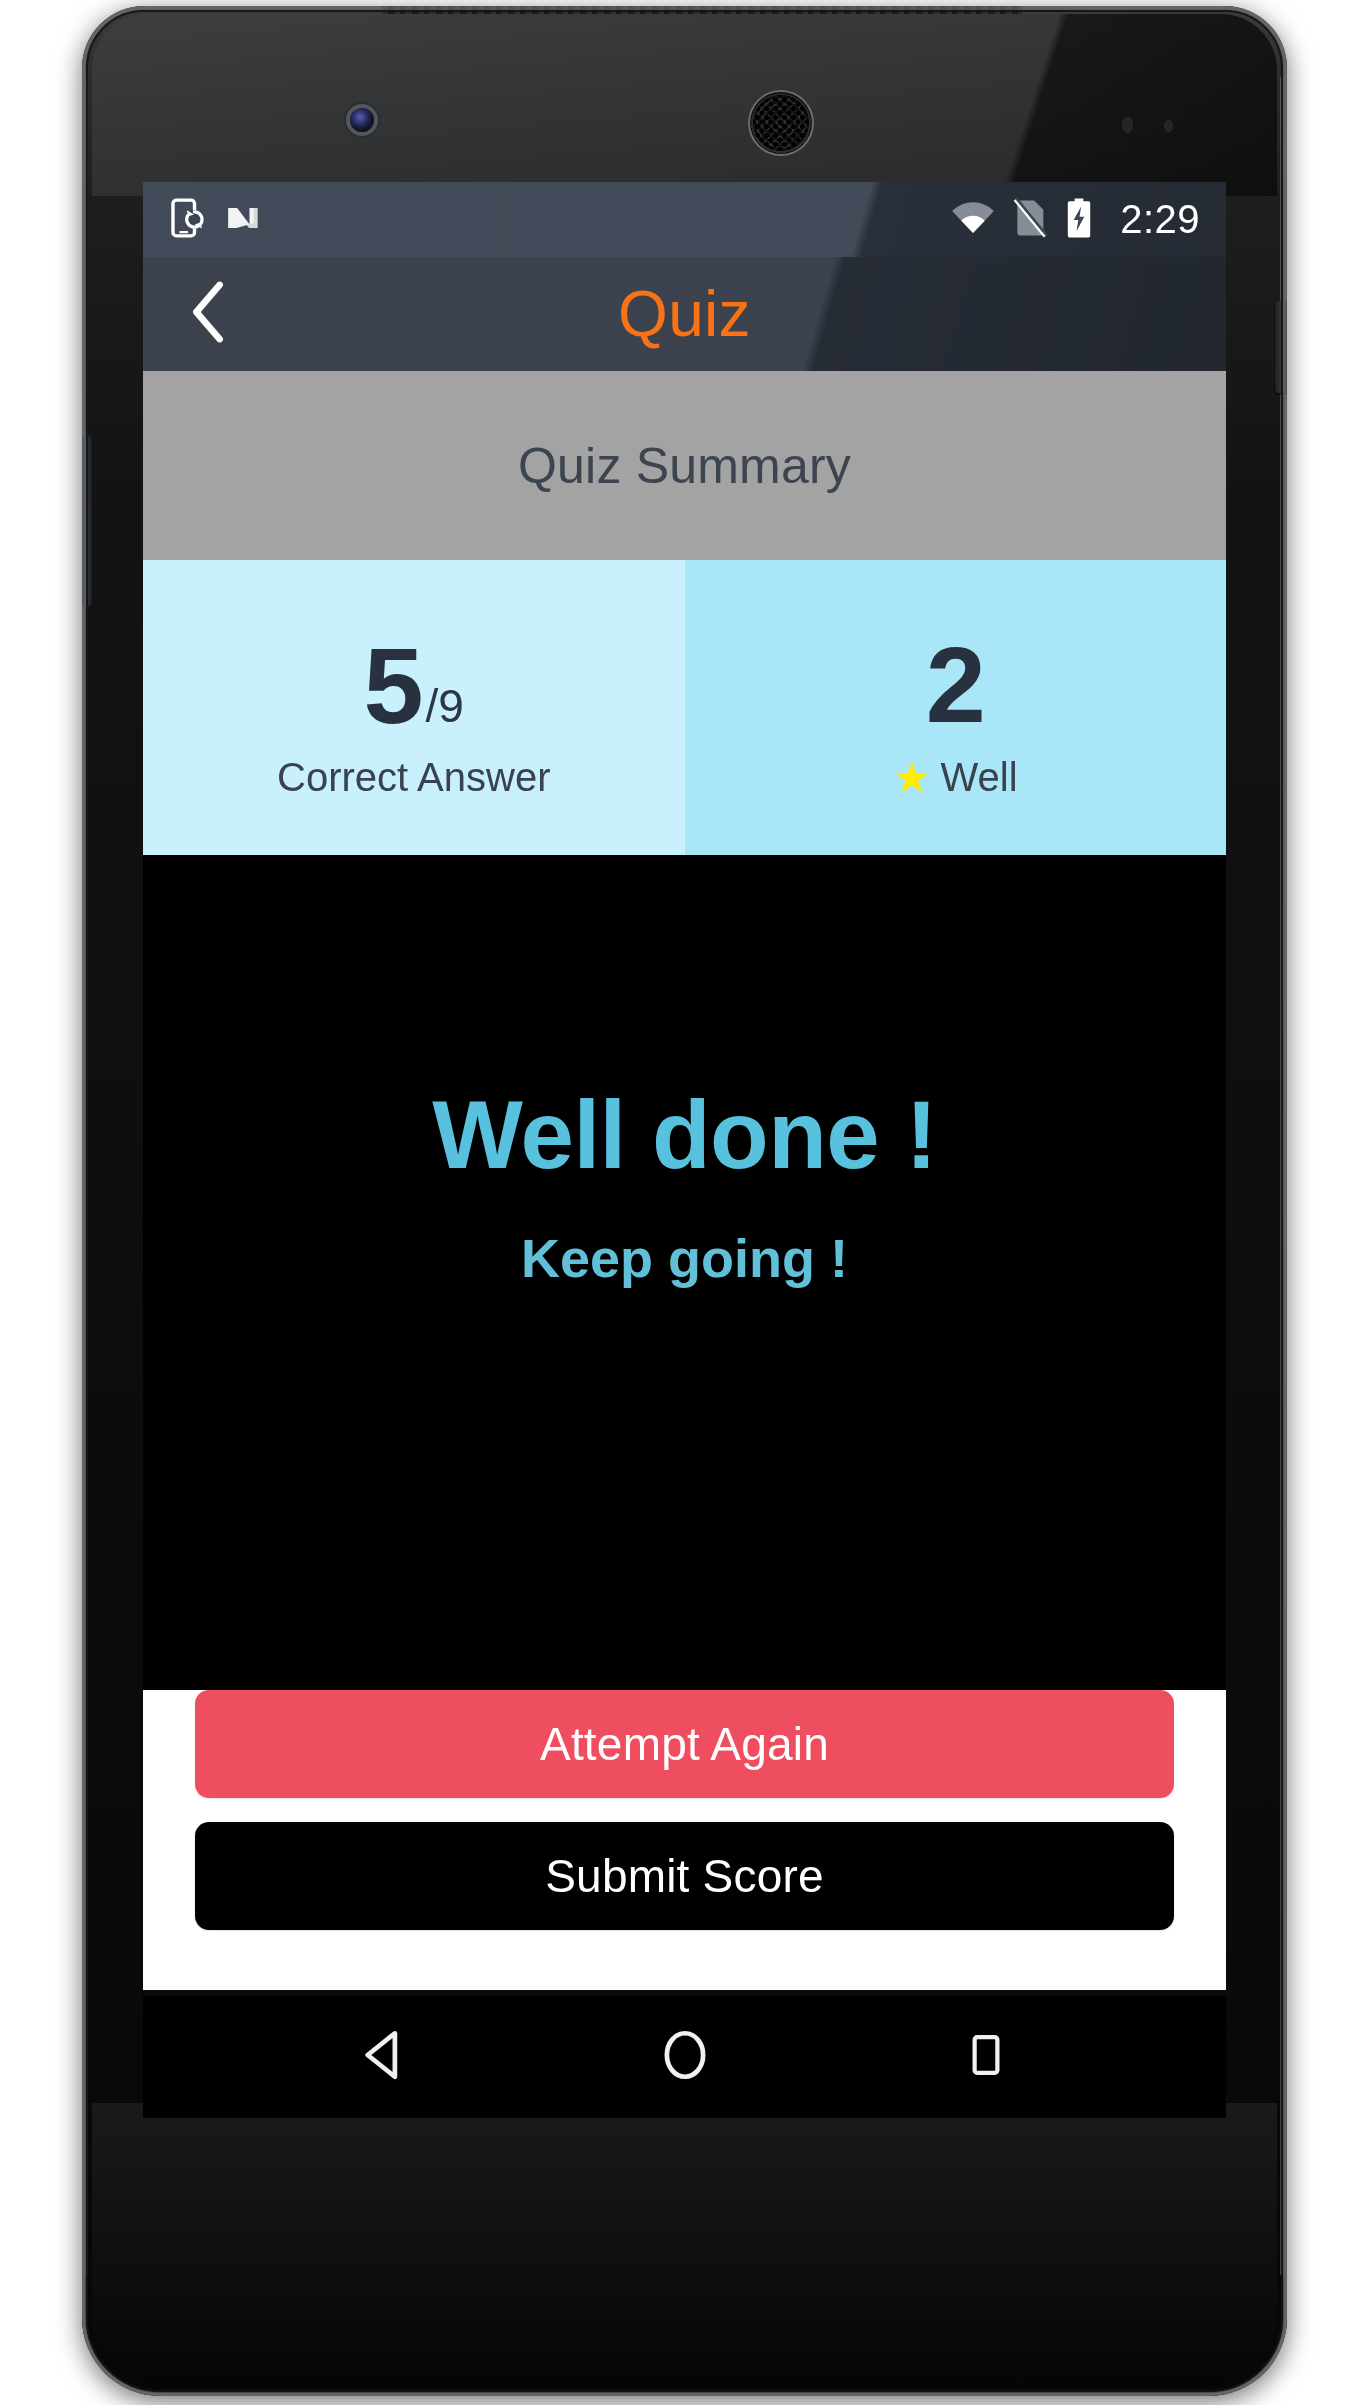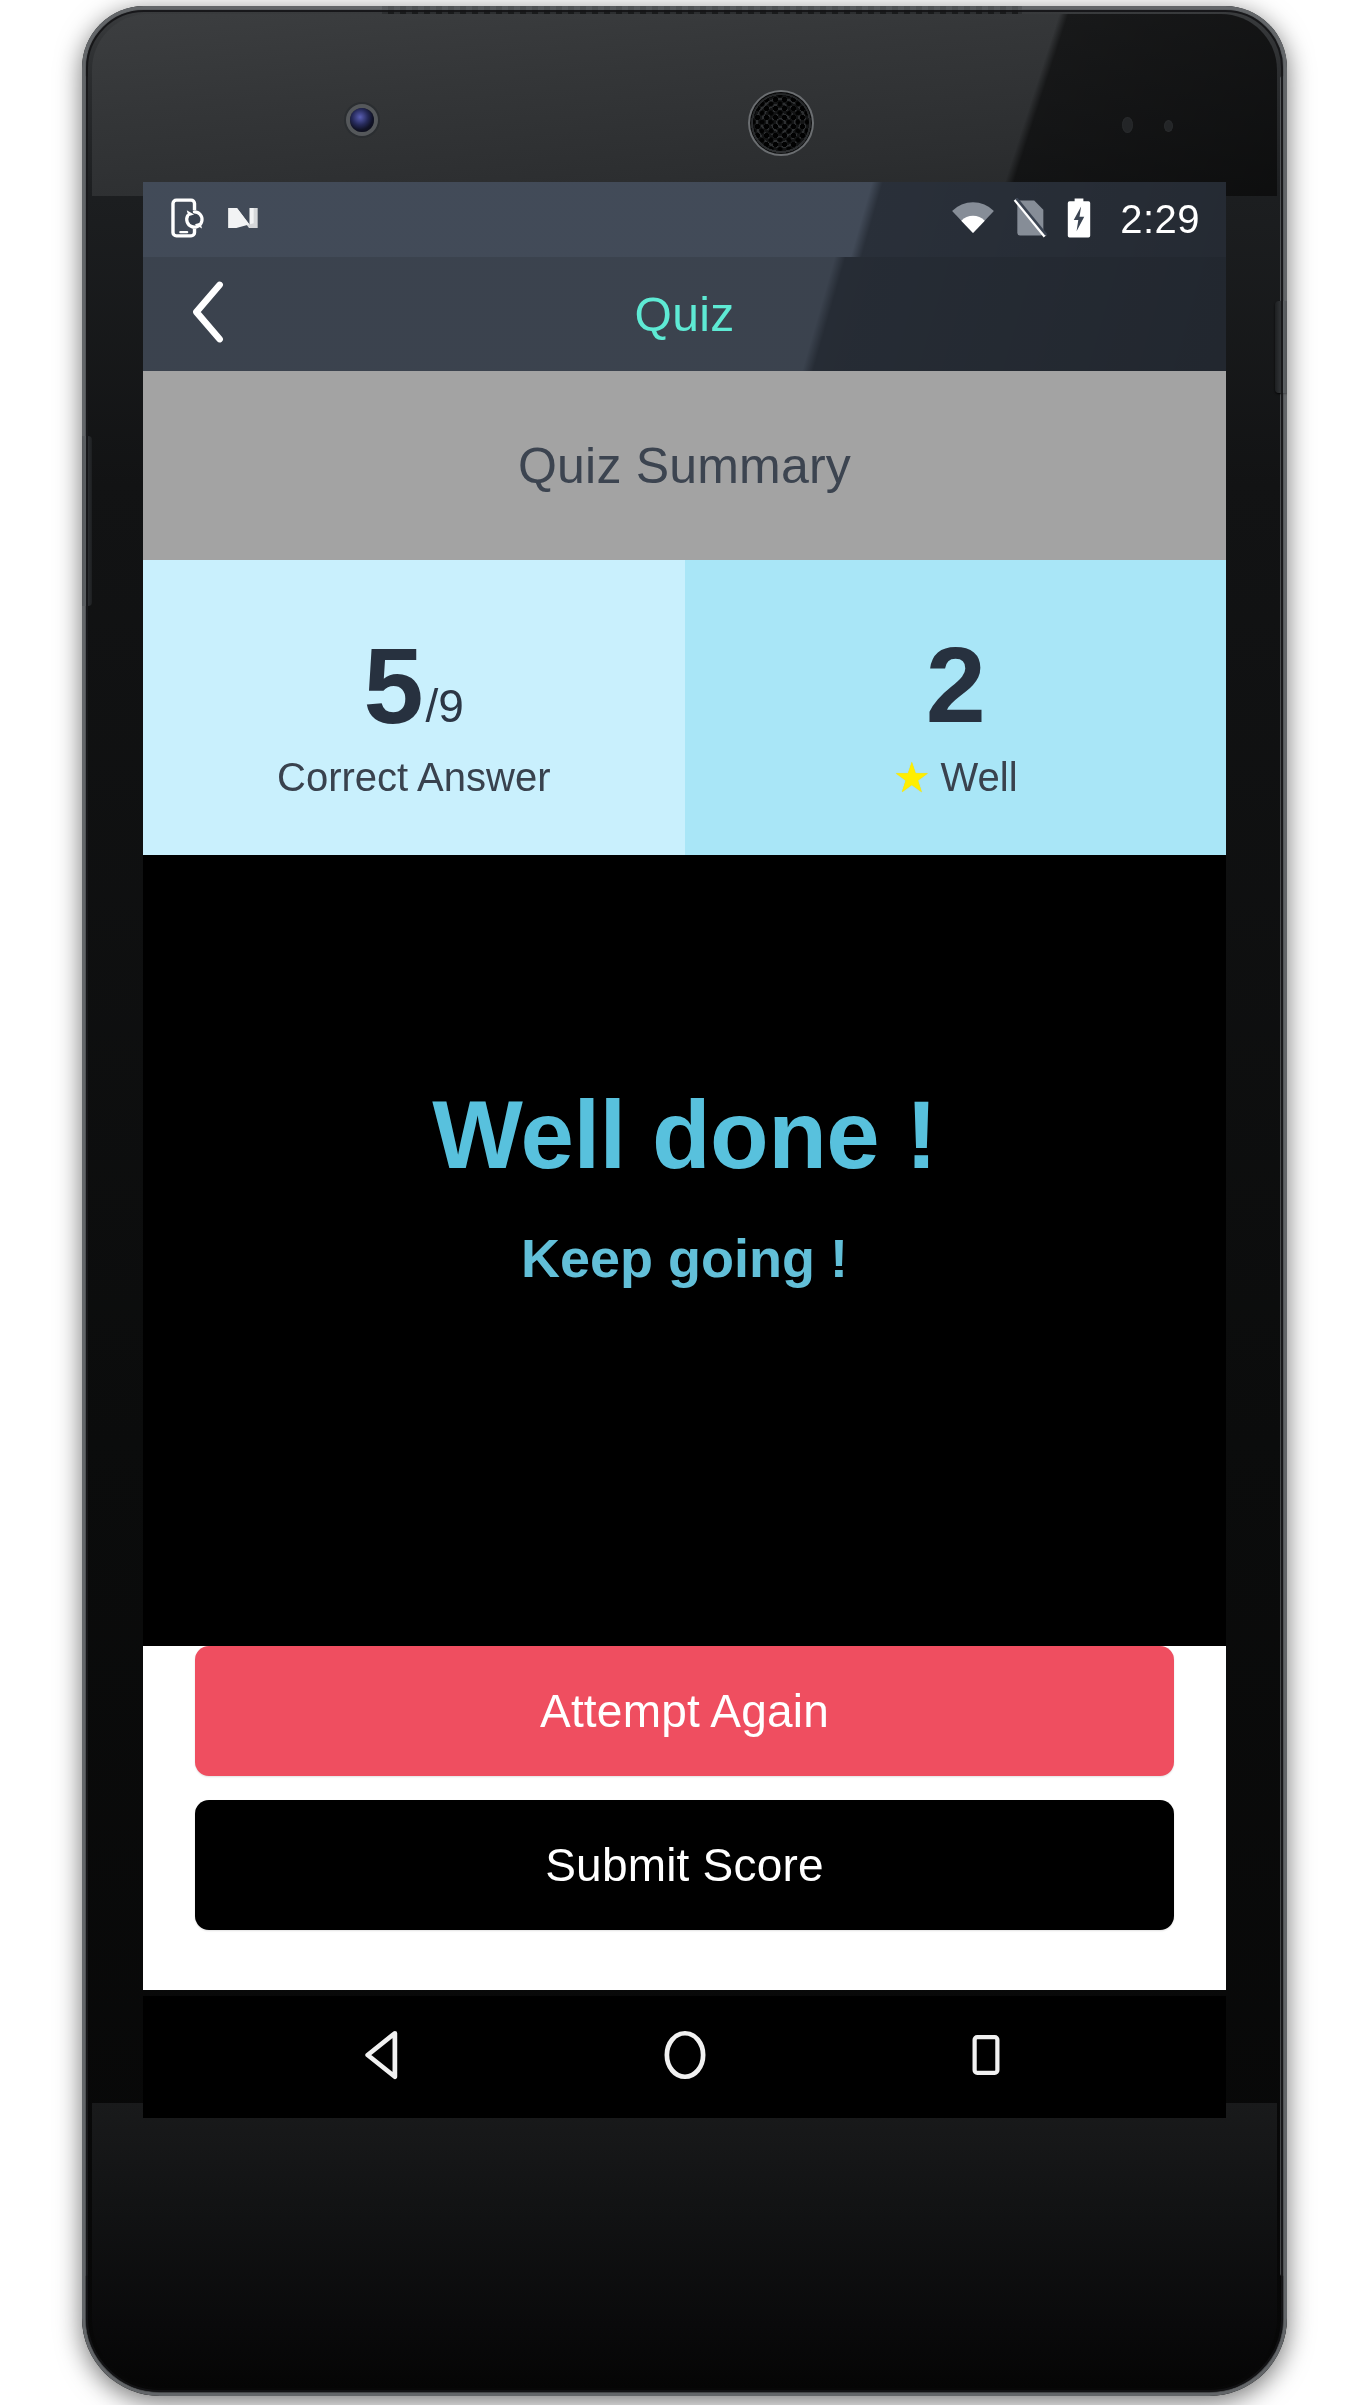--- a/index.html
+++ b/index.html
@@ -211,22 +211,22 @@
     position: absolute;
     left: 26px;
     width: 78px; height: 78px;
     display: flex; align-items: center; justify-content: center;
     z-index: 3;
     cursor: pointer;
   }
   .appbar-title {
     width: 100%;
     text-align: center;
-    color: #5eead4;
-    font-size: 48px;
+    color: #f97316;
+    font-size: 64px;
     font-family: "Liberation Sans", sans-serif;
     font-weight: 400;
     z-index: 2;
     letter-spacing: .3px;
   }
 
   
   .content {
     position: relative;
     height: calc(100% - 75px - 114px);
@@ -334,21 +334,21 @@
     line-height: 1;
   }
 
   .actions {
     padding: 0 52px 60px 52px;
     display: flex;
     flex-direction: column;
     gap: 24px;
   }
   .btn {
-    height: 130px;
+    height: 108px;
     border-radius: 14px;
     display: flex;
     align-items: center;
     justify-content: center;
     color: #ffffff;
     font-size: 46px;
     font-family: "Liberation Sans", sans-serif;
     font-weight: 400;
     border: none;
     cursor: pointer;

